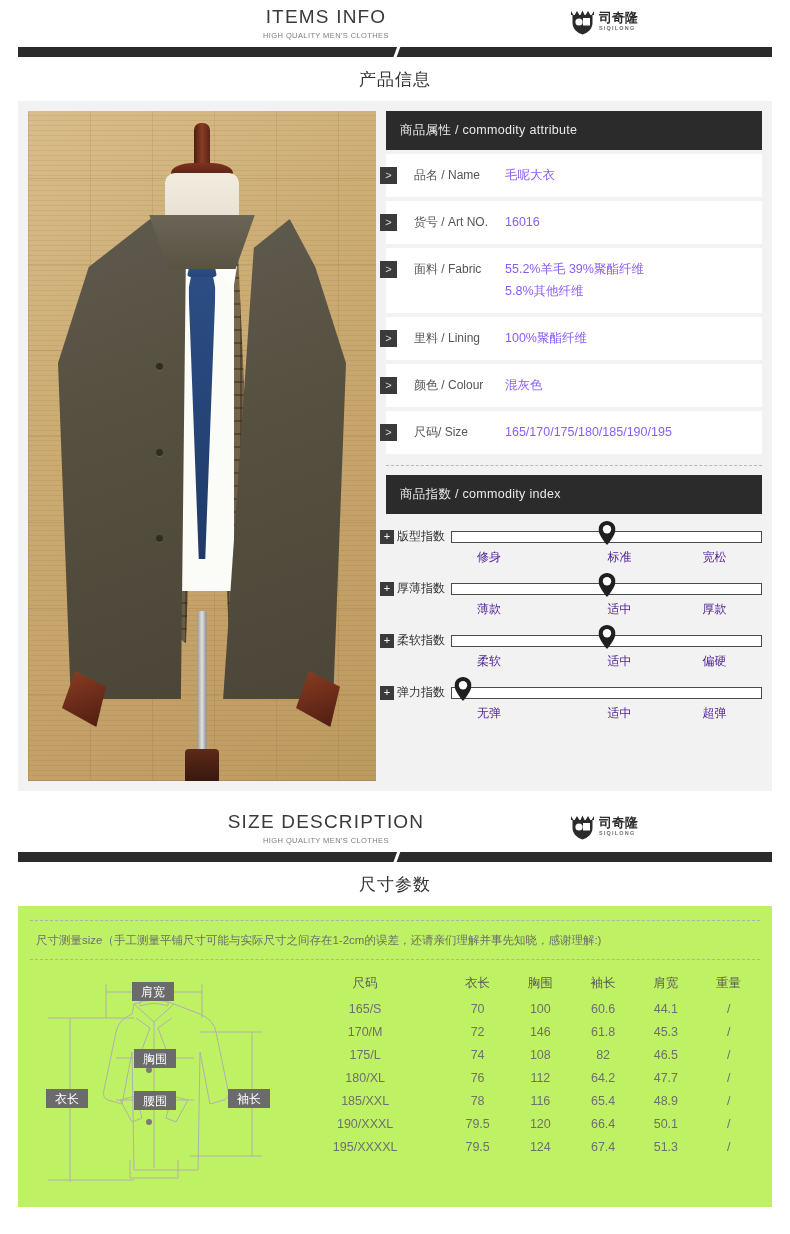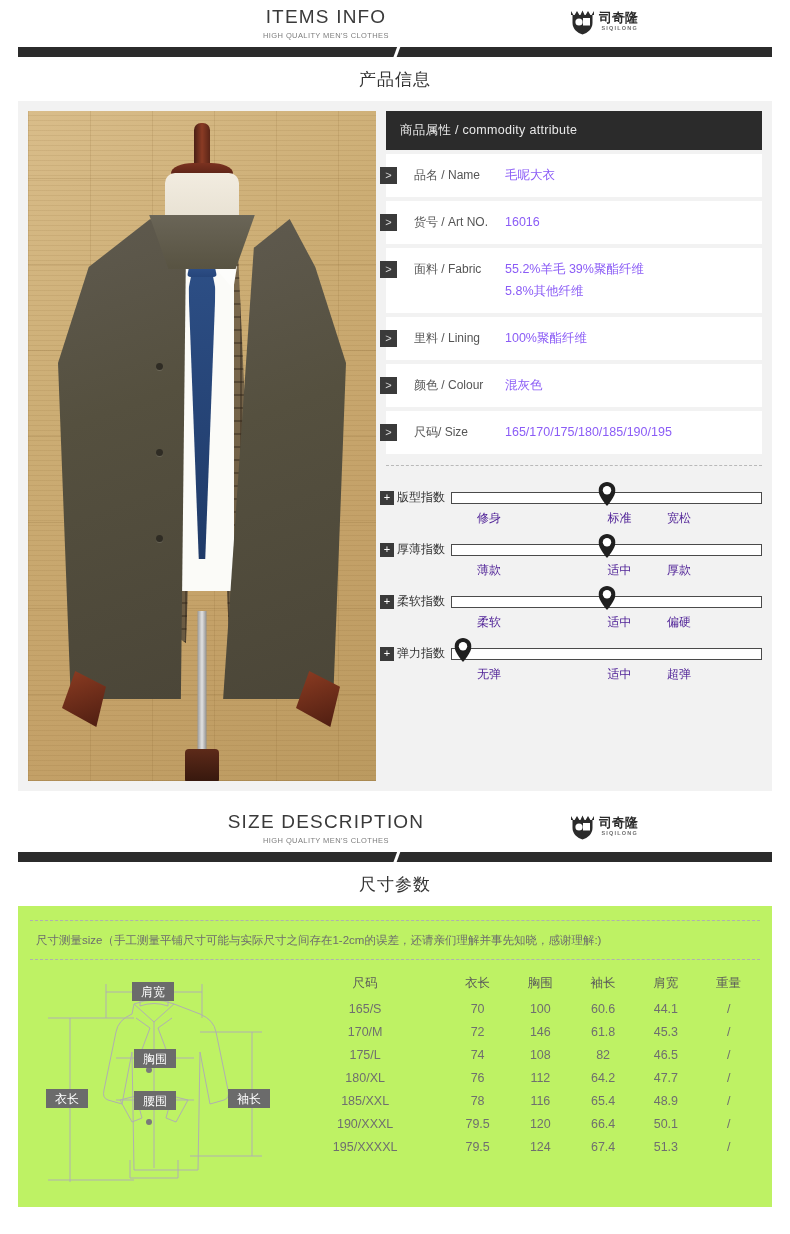--- a/index.html
+++ b/index.html
@@ -18,21 +18,21 @@
     font-size: 19px; letter-spacing: 1.2px; color: #3a3a3a; font-weight: 400;
   }
   .banner-sub {
     font-size: 7.5px; letter-spacing: 0.4px; color: #7d7d7d; margin-top: 3px;
   }
   .banner-logo {
     position: absolute; right: 14px; top: 7px;
     display: flex; align-items: center; gap: 3px;
   }
   .shield-wrap { position: relative; width: 27px; height: 28px; }
-  .logo-text { display: flex; flex-direction: column; line-height: 1; text-align: right; }
+  .logo-text { display: flex; flex-direction: column; line-height: 1; }
   .logo-cn {
     font-size: 13px; font-weight: 700; color: #2b2b2b; letter-spacing: 0px;
   }
   .logo-en {
     font-size: 5.5px; font-weight: 700; color: #6f6f6f; letter-spacing: 1.2px;
     margin-top: 2px;
   }
 
   .darkbar {
     position: relative; height: 10px; background: #2b2b2b;
@@ -178,21 +178,21 @@
     border: 1px solid #4a4a4a; background: #ffffff;
   }
   .pin { position: absolute; top: -9px; transform: translateX(-50%); }
   .pin svg { display: block; }
   .idx-scale {
     display: flex; margin-top: 4px; margin-left: 77px;
     font-size: 12px; color: #4c1d95;
   }
   .idx-scale span { flex: 1; text-align: center; }
   .idx-scale span:first-child { text-align: left; padding-left: 14px; }
-  .idx-scale span:last-child { text-align: left; }
+  .idx-scale span:last-child { text-align: center; }
 
   
   .size-panel { background: #bef264; margin: 0 18px; padding: 14px 12px 18px 12px; }
   .size-note-sep { border-top: 1px dashed #b0b0b0; }
   .size-note {
     font-size: 11.5px; color: #6d6d6d; padding: 11px 4px 11px 6px; line-height: 1.4;
   }
   .size-body { display: flex; gap: 6px; margin-top: 10px; }
   .diagram { width: 248px; flex: none; position: relative; }
   .size-table { flex: 1; }
@@ -306,20 +306,21 @@
     <div class="attr-row">
       <span class="chev">&gt;</span>
       <span class="attr-label">尺码/ Size</span>
       <span class="attr-value">
         <div>165/170/175/180/185/190/195</div>
       </span>
     </div>
 
     <div class="dashsep"></div>
 
+    <div class="tbl-head">商品指数 / commodity index</div>
 
     <div>
       <div class="idx-row">
         <span class="plus">+</span>
         <span class="idx-label">版型指数</span>
         <span class="track-wrap">
           <span class="track"></span>
           <span class="pin" style="left:50%">
             <svg width="17" height="24" viewBox="0 0 17 24">
               <path d="M8.5 0 C3.8 0 0 3.8 0 8.5 C0 14.5 8.5 24 8.5 24 C8.5 24 17 14.5 17 8.5 C17 3.8 13.2 0 8.5 0 Z" fill="#1f1f1f"></path>

